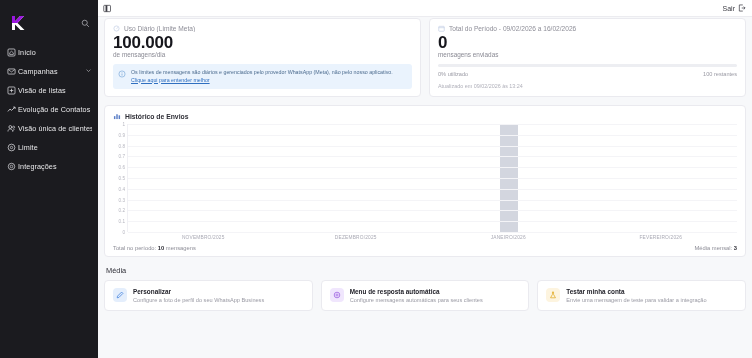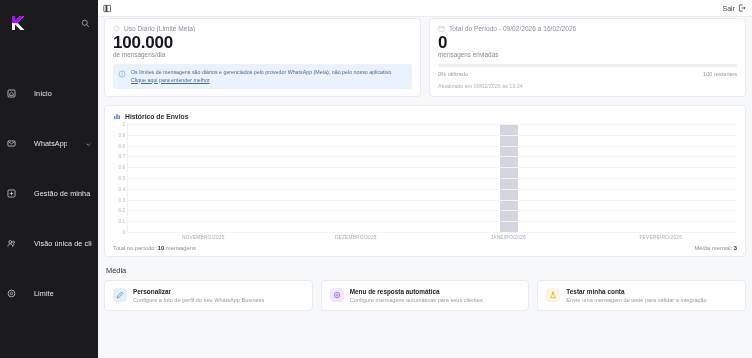--- a/index.html
+++ b/index.html
@@ -21,24 +21,24 @@
   }
   .sb-top {
     display: flex; align-items: center; justify-content: space-between;
     padding: 4px 8px 0 8px; height: 26px;
   }
   .logo { width: 20px; height: 20px; position: relative; }
   .logo svg { display: block; }
   .sb-search { opacity: .75; cursor: pointer; }
   .sb-nav { margin-top: 14px; display: flex; flex-direction: column; }
   .sb-item {
-    display: flex; align-items: flex-end; gap: 18px;
+    display: flex; align-items: flex-start; gap: 2px;
     height: 19px; padding: 0 6px 0 7px;
     color: #e8e8ea; font-size: 7.2px; letter-spacing: .1px;
-    cursor: pointer; white-space: nowrap; margin-top: 31px;
+    cursor: pointer; white-space: nowrap;
   }
   .sb-ico { width: 9px; height: 9px; flex: 0 0 9px; display:block; opacity:.95; }
   .sb-label { flex: 1 1 auto; overflow: hidden; }
   .sb-chev { width: 7px; height: 7px; opacity: .8; }
 
   
   .main {
     flex: 1 1 auto; height: 358px;
     background: #f7f8fa;
     display: flex; flex-direction: column;
@@ -170,53 +170,67 @@
           <path d="M3.6 6.4 L6 4.3 L8.4 6.4 L8.4 8.6 L3.6 8.6 Z" fill="none" stroke="#e3e3e7" stroke-width=".9"></path>
         </svg>
         <span class="sb-label">Início</span>
       </div>
 
       <div class="sb-item">
         <svg class="sb-ico" viewBox="0 0 12 12">
           <rect x="1.2" y="2.6" width="9.6" height="6.8" rx="1.1" fill="none" stroke="#e3e3e7" stroke-width="1"></rect>
           <path d="M1.6 3.3 L6 6.6 L10.4 3.3" fill="none" stroke="#e3e3e7" stroke-width=".9"></path>
         </svg>
-        <span class="sb-label">WhatsApp</span>
+        <span class="sb-label">Campanhas</span>
         <svg class="sb-chev" viewBox="0 0 12 12">
           <path d="M2.6 4.4 L6 7.8 L9.4 4.4" fill="none" stroke="#e3e3e7" stroke-width="1.1"></path>
         </svg>
       </div>
 
       <div class="sb-item">
         <svg class="sb-ico" viewBox="0 0 12 12">
           <rect x="1.3" y="1.3" width="9.4" height="9.4" rx="1.4" fill="none" stroke="#e3e3e7" stroke-width="1"></rect>
           <path d="M6 3.6 L6 8.4 M3.6 6 L8.4 6" stroke="#e3e3e7" stroke-width="1"></path>
         </svg>
-        <span class="sb-label">Gestão de minha</span>
-      </div>
-
+        <span class="sb-label">Visão de listas</span>
+      </div>
+
+      <div class="sb-item">
+        <svg class="sb-ico" viewBox="0 0 12 12">
+          <path d="M1.2 8.6 L4 5.4 L6.2 7.2 L10.6 2.8" fill="none" stroke="#e3e3e7" stroke-width="1.1"></path>
+          <path d="M8.2 2.8 L10.8 2.8 L10.8 5.3" fill="none" stroke="#e3e3e7" stroke-width="1.1"></path>
+        </svg>
+        <span class="sb-label">Evolução de Contatos</span>
+      </div>
 
       <div class="sb-item">
         <svg class="sb-ico" viewBox="0 0 12 12">
           <circle cx="4.4" cy="4" r="1.9" fill="none" stroke="#e3e3e7" stroke-width="1"></circle>
           <path d="M1.3 10 C1.3 7.7 2.8 6.6 4.4 6.6 C6 6.6 7.5 7.7 7.5 10" fill="none" stroke="#e3e3e7" stroke-width="1"></path>
           <circle cx="8.8" cy="4.3" r="1.4" fill="none" stroke="#e3e3e7" stroke-width=".9"></circle>
           <path d="M7.9 9.9 C7.9 7.9 9 7.1 10 7.3" fill="none" stroke="#e3e3e7" stroke-width=".9"></path>
         </svg>
         <span class="sb-label">Visão única de clientes</span>
       </div>
 
       <div class="sb-item">
         <svg class="sb-ico" viewBox="0 0 12 12">
           <circle cx="6" cy="6" r="4.5" fill="none" stroke="#e3e3e7" stroke-width="1"></circle>
           <circle cx="6" cy="6" r="1.6" fill="none" stroke="#e3e3e7" stroke-width=".9"></circle>
         </svg>
         <span class="sb-label">Limite</span>
       </div>
 
+      <div class="sb-item">
+        <svg class="sb-ico" viewBox="0 0 12 12">
+          <circle cx="6" cy="6" r="4.3" fill="none" stroke="#e3e3e7" stroke-width="1"></circle>
+          <circle cx="6" cy="6" r="1.7" fill="none" stroke="#e3e3e7" stroke-width=".9"></circle>
+        </svg>
+        <span class="sb-label">Integrações</span>
+      </div>
 
     </div>
   </nav>
 
   <section class="main">
 
     <div class="topbar">
       <div class="collapse-btn">
         <svg width="9" height="9" viewBox="0 0 12 12">
           <rect x="1" y="1.8" width="9" height="8.4" rx="1" fill="none" stroke="#3c3c44" stroke-width="1"></rect>

